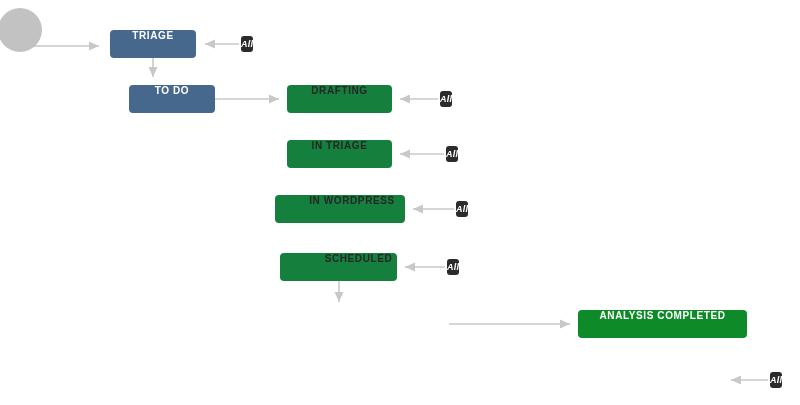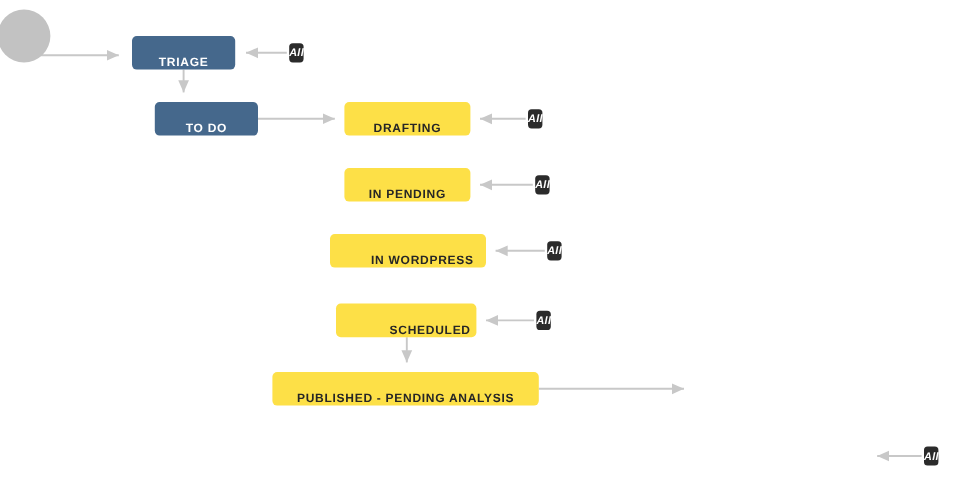--- a/index.html
+++ b/index.html
@@ -23,37 +23,37 @@
     left: 0;
     top: 0;
     width: 800px;
     height: 405px;
     pointer-events: none;
   }
   .node {
     position: absolute;
     box-sizing: border-box;
     display: flex;
-    align-items: flex-end;
+    align-items: flex-start;
     justify-content: center;
     border-radius: 4px;
     text-align: center;
     letter-spacing: 0.6px;
     font-weight: bold;
     font-size: 10px;
     line-height: 1.1;
     white-space: nowrap;
     overflow: hidden;
   }
   .node-blue {
     background: #45688c;
     color: #ffffff;
   }
   .node-yellow {
-    background: #fde047;
+    background: #15803d;
     color: #262626;
   }
   .node-green {
     background: #0e8a28;
     color: #ffffff;
   }
   .badge {
     position: absolute;
     box-sizing: border-box;
     display: flex;
@@ -122,35 +122,35 @@
 
   <div class="node node-blue" style="left:110px; top:85px; width:86px; height:28px;margin-left:19px;">
     <span>TO DO</span>
   </div>
 
   <div class="node node-yellow" style="left:287px; top:85px; width:105px; height:28px;">
     <span>DRAFTING</span>
   </div>
 
   <div class="node node-yellow" style="left:287px; top:140px; width:105px; height:28px;">
-    <span>IN PENDING</span>
+    <span>IN TRIAGE</span>
   </div>
 
   <div class="node node-yellow" style="left:275px; top:195px; width:130px; height:28px;padding-left:24px;">
     <span>IN WORDPRESS</span>
   </div>
 
   <div class="node node-yellow" style="left:280px; top:253px; width:117px; height:28px;padding-left:40px;">
     <span>SCHEDULED</span>
   </div>
 
-  <div class="node node-yellow" style="left:227px; top:310px; width:222px; height:28px;">
-    <span>PUBLISHED - PENDING ANALYSIS</span>
+
+  <div class="node node-green" style="left:578px; top:310px; width:169px; height:28px;">
+    <span>ANALYSIS COMPLETED</span>
   </div>
-
 
 
   <div class="badge" style="left:241px; top:36px;">
     <span>All</span>
   </div>
 
   <div class="badge" style="left:440px; top:91px;">
     <span>All</span>
   </div>
 

